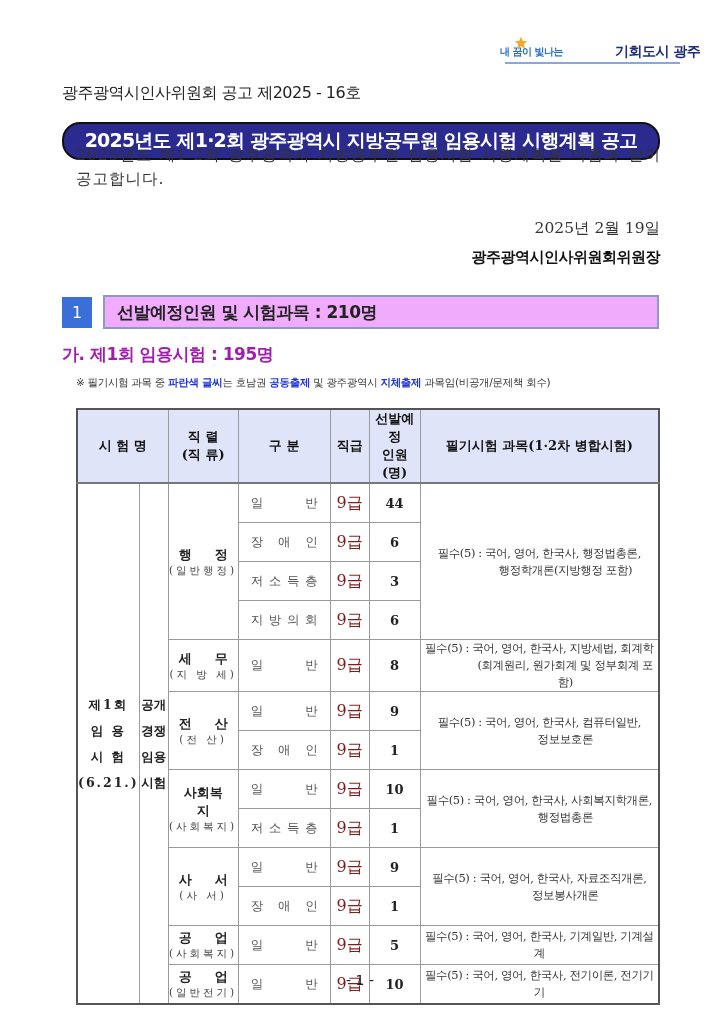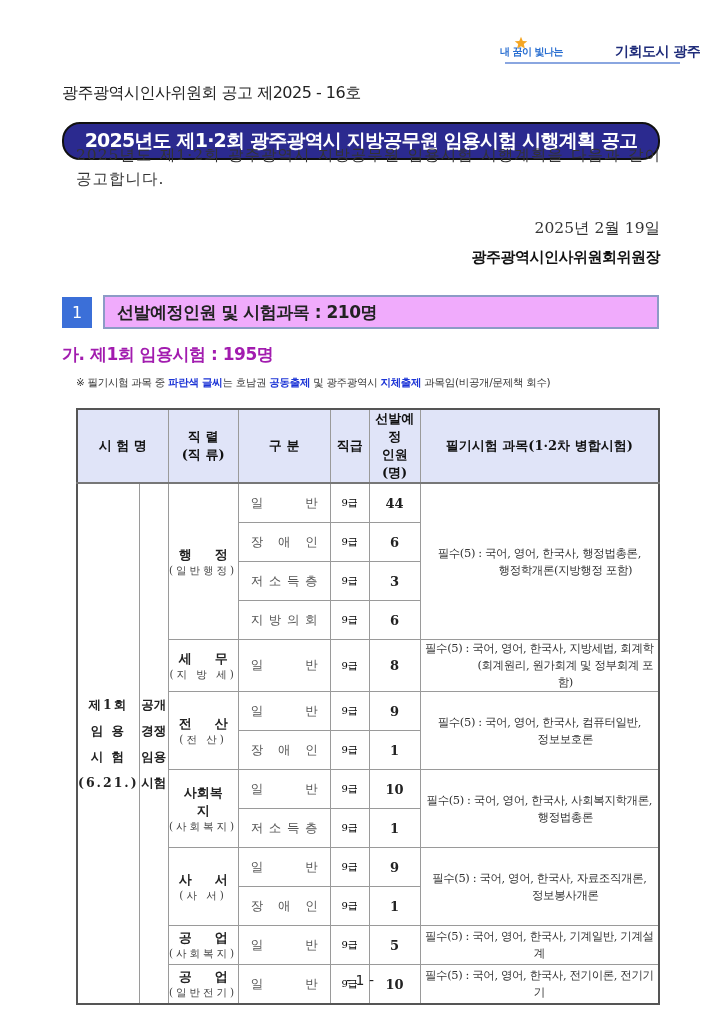--- a/index.html
+++ b/index.html
@@ -42,21 +42,21 @@
   table.exam td, table.exam th { border: 1px solid #9a9a9a; padding: 0; text-align: center; vertical-align: middle; }
   table.exam th { background: #e0e4f8; font-weight: bold; height: 44px; font-size: 13px; color: #111; border-bottom: 2px solid #777; }
   .c-exam { width: 37px; } .c-type { width: 28px; } .c-job { width: 69px; } .c-div { width: 91px; }
   .c-grade { width: 38px; } .c-num { width: 50px; margin-left: 8px; } .c-subj { }
   td.row-h { height: 38px; }
   td.exam-name { font-weight: bold; font-size: 12.5px; line-height: 26px; letter-spacing: 2px; }
   td.exam-type { font-weight: bold; font-size: 12.5px; line-height: 26px; }
   .job-main { font-weight: bold; font-size: 13px; display: flex; justify-content: space-between; padding: 0 10px; }
   .job-sub { font-size: 10.5px; color: #444; letter-spacing: 3px; }
   .div-cell { display: flex; justify-content: space-between; padding: 0 12px; font-size: 12.5px; color: #555; }
-  td.grade { font-size: 10px; color: #000000; }
+  td.grade { font-size: 16px; color: #7f1d1d; }
   td.num { font-weight: bold; font-size: 13px; }
   td.subj { text-align: left; font-size: 11.5px; padding: 2px 4px; line-height: 17px; color: #333; letter-spacing: -0.4px; margin-top: 19px; }
   td.subj .indent { display: block; padding-left: 52px; }
   .dotted-bottom { border-bottom: 1px dotted #aaa !important; }
 
   .page-no { position: absolute; left: 0; width: 720px; top: 972px; text-align: center; font-size: 14px;
              font-family: "DejaVu Sans", sans-serif; }
 </style>
 </head>
 <body>

